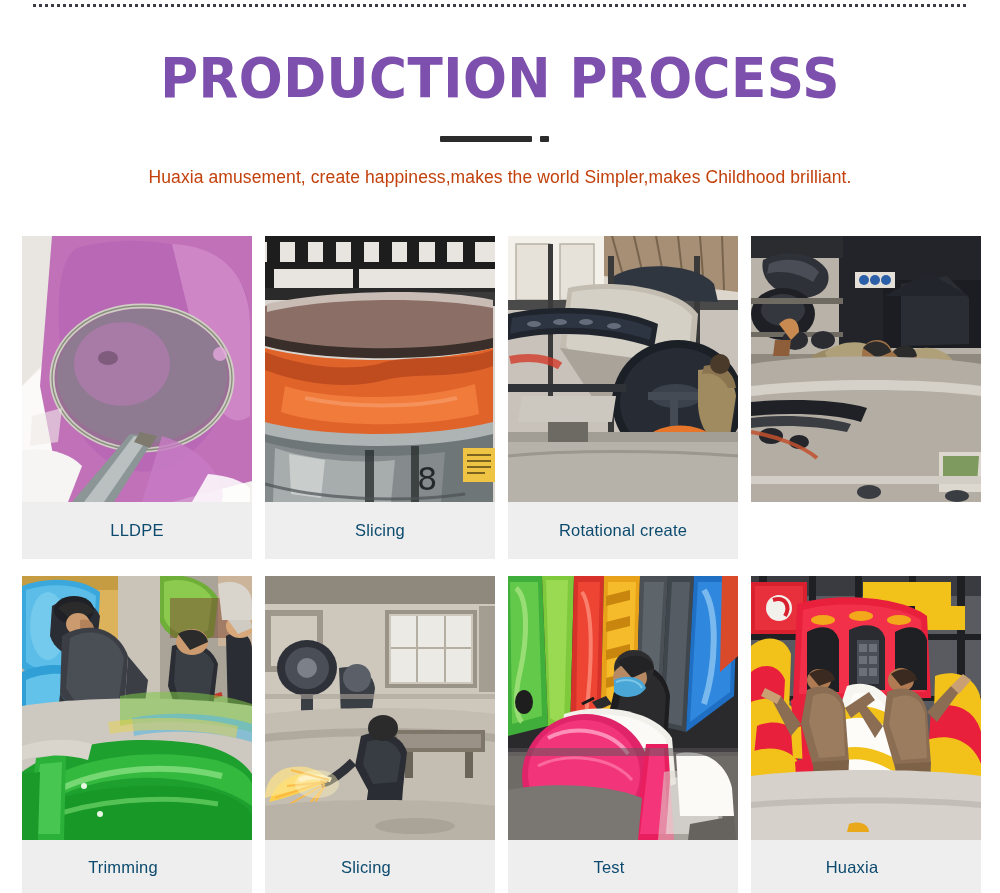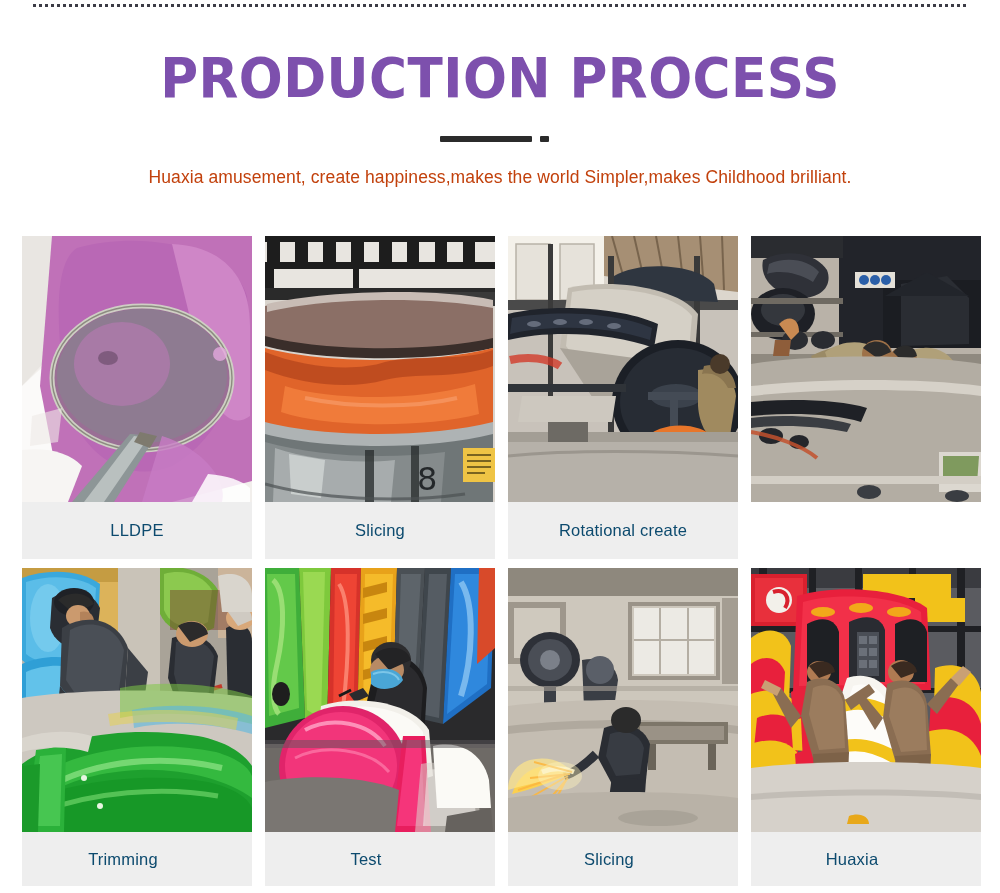--- a/index.html
+++ b/index.html
@@ -95,21 +95,21 @@
     position: absolute;
     left: 22px;
     top: 236px;
     width: 966px;
   }
 
   .row {
     display: flex;
     gap: 13px;
   }
-  .row + .row { margin-top: 9px; }
+  .row + .row { margin-top: 17px; }
 
   .card {
     width: 230px;
     position: relative;
   }
 
   .card-photo {
     position: relative;
     width: 230px;
     height: 266px;
@@ -435,81 +435,20 @@
           </svg>
         </div>
         <div class="card-caption">
           <span class="label">Trimming</span>
         </div>
       </div>
 
       <div class="card">
         <div class="card-photo">
           <svg class="scene" viewBox="0 0 230 264" preserveAspectRatio="none">
-            <rect x="0" y="0" width="230" height="264" fill="#6e6a66"></rect>
-            <rect x="0" y="0" width="230" height="176" fill="#2a2a2c"></rect>
-            <path d="M0 0 H34 L40 150 L0 160 Z" fill="#3fae3a"></path>
-            <path d="M2 6 H30 L34 140 L4 148 Z" fill="#63c94a"></path>
-            <path d="M8 12 C20 22 20 60 12 96 C6 122 8 140 14 146" fill="none" stroke="#a6e37e" stroke-width="5" opacity="0.8"></path>
-            <path d="M34 0 H66 L62 160 L40 150 Z" fill="#7ec93c"></path>
-            <path d="M38 4 H60 L56 150 L42 142 Z" fill="#9ad952"></path>
-            <path d="M66 0 H96 L92 164 L62 160 Z" fill="#d6322a"></path>
-            <path d="M70 6 H92 L88 156 L68 152 Z" fill="#ee4434"></path>
-            <path d="M74 16 C86 34 84 90 78 140" fill="none" stroke="#ff9a86" stroke-width="4" opacity="0.7"></path>
-            <path d="M96 0 H132 L128 140 L92 164 Z" fill="#e8a21a"></path>
-            <path d="M100 6 H128 L124 136 L98 152 Z" fill="#f5bb2a"></path>
-            <g fill="#c8860f">
-              <path d="M98 20 L122 14 L122 24 L98 30 Z"></path>
-              <path d="M98 46 L122 40 L122 50 L98 56 Z"></path>
-              <path d="M98 74 L122 68 L122 78 L98 84 Z"></path>
-              <path d="M98 102 L122 96 L122 106 L98 112 Z"></path>
-            </g>
-            <path d="M132 0 H160 L152 150 L128 140 Z" fill="#4a5055"></path>
-            <path d="M136 6 H156 L148 144 L132 136 Z" fill="#5d646a"></path>
-            <path d="M160 0 H186 L178 156 L152 150 Z" fill="#3f464c"></path>
-            <path d="M164 6 H182 L174 150 L156 146 Z" fill="#555c63"></path>
-            <path d="M186 0 H230 L226 120 L178 156 Z" fill="#1f6fc4"></path>
-            <path d="M190 6 H226 L222 116 L182 146 Z" fill="#2f88dd"></path>
-            <path d="M196 14 C210 36 208 90 196 128" fill="none" stroke="#8cc6f2" stroke-width="6" opacity="0.8"></path>
-            <path d="M214 0 H230 V80 L212 96 Z" fill="#d84a2a"></path>
-            <ellipse cx="16" cy="126" rx="9" ry="12" fill="#1e1e1e"></ellipse>
-            <path d="M112 90 C136 82 158 94 162 120 L158 186 L114 192 L98 150 Z" fill="#1d1d1f"></path>
-            <path d="M118 96 C138 90 154 100 158 120 L154 178 L120 182 L106 148 Z" fill="#2b2b2e"></path>
-            <ellipse cx="126" cy="92" rx="20" ry="18" fill="#2d2d2f"></ellipse>
-            <ellipse cx="122" cy="102" rx="17" ry="14" fill="#b88a64"></ellipse>
-            <path d="M110 86 C122 76 142 78 146 92 L124 102 Z" fill="#232325"></path>
-            <path d="M106 104 C118 98 134 100 138 112 C132 122 114 124 106 116 Z" fill="#4aa6d6"></path>
-            <path d="M108 106 C118 102 130 104 134 112" fill="none" stroke="#7cc6e8" stroke-width="2"></path>
-            <path d="M98 120 L84 126 L90 134 L104 128 Z" fill="#2b2b2e"></path>
-            <path d="M86 122 L74 128" fill="none" stroke="#1a1a1a" stroke-width="3"></path>
-            <path d="M56 138 C94 126 146 134 164 162 L168 208 C128 222 76 216 50 192 Z" fill="#f2f0ea"></path>
-            <path d="M60 144 C96 132 142 140 158 164 L160 198 C124 210 78 204 54 184 Z" fill="#fbfaf6"></path>
-            <ellipse cx="78" cy="200" rx="64" ry="62" fill="#e0246a"></ellipse>
-            <ellipse cx="76" cy="198" rx="56" ry="54" fill="#f2357a"></ellipse>
-            <path d="M40 162 C66 148 104 154 120 178" fill="none" stroke="#ffa8c8" stroke-width="4" opacity="0.8"></path>
-            <path d="M30 190 C58 176 104 180 124 204" fill="none" stroke="#ff8ab4" stroke-width="3" opacity="0.6"></path>
-            <path d="M34 220 C62 208 108 212 128 232" fill="none" stroke="#ff8ab4" stroke-width="3" opacity="0.5"></path>
-            <path d="M138 168 H160 L166 264 H126 Z" fill="#e81e5e"></path>
-            <path d="M142 172 H156 L160 258 H132 Z" fill="#f5357a"></path>
-            <path d="M156 196 C184 190 208 206 214 236 L216 264 L150 264 Z" fill="#d8d4cc" opacity="0.55"></path>
-            <path d="M162 202 C186 198 206 212 210 238 L212 258 L158 258 Z" fill="#eceae4" opacity="0.6"></path>
-            <path d="M168 178 C196 172 218 186 224 212 L226 240 L172 240 Z" fill="#fbfaf6"></path>
-            <path d="M0 214 C40 206 100 208 134 222 L130 264 H0 Z" fill="#7a7672"></path>
-            <path d="M182 248 L226 240 L228 264 L180 264 Z" fill="#66625e"></path>
-            <rect x="0" y="172" width="230" height="8" fill="#59565a" opacity="0.5"></rect>
-          </svg>
-        </div>
-        <div class="card-caption">
-          <span class="label">Test</span>
-        </div>
-      </div>
-
-      <div class="card">
-        <div class="card-photo">
-          <svg class="scene" viewBox="0 0 230 264" preserveAspectRatio="none">
             <rect x="0" y="0" width="230" height="264" fill="#b8b2a7"></rect>
             <rect x="0" y="0" width="230" height="30" fill="#8e887d"></rect>
             <rect x="0" y="28" width="230" height="110" fill="#cdc7bc"></rect>
             <rect x="126" y="40" width="80" height="66" fill="#eceae4"></rect>
             <g stroke="#b4aea3" stroke-width="2">
               <path d="M152 40 V106"></path>
                 <path d="M180 40 V106"></path>
                 <path d="M126 72 H206"></path>
             </g>
             <rect x="122" y="36" width="88" height="74" fill="none" stroke="#9a9388" stroke-width="4"></rect>
@@ -551,20 +490,81 @@
               </g>
               <ellipse cx="52" cy="208" rx="22" ry="14" fill="#fff3bd" opacity="0.45"></ellipse>
             </g>
             <path d="M0 230 C60 222 170 222 230 230 L230 264 H0 Z" fill="#b9b2a7"></path>
             <ellipse cx="150" cy="250" rx="40" ry="8" fill="#a39c91" opacity="0.7"></ellipse>
             <rect x="0" y="118" width="230" height="5" fill="#a9a297" opacity="0.6"></rect>
           </svg>
         </div>
         <div class="card-caption">
           <span class="label">Slicing</span>
+        </div>
+      </div>
+
+      <div class="card">
+        <div class="card-photo">
+          <svg class="scene" viewBox="0 0 230 264" preserveAspectRatio="none">
+            <rect x="0" y="0" width="230" height="264" fill="#6e6a66"></rect>
+            <rect x="0" y="0" width="230" height="176" fill="#2a2a2c"></rect>
+            <path d="M0 0 H34 L40 150 L0 160 Z" fill="#3fae3a"></path>
+            <path d="M2 6 H30 L34 140 L4 148 Z" fill="#63c94a"></path>
+            <path d="M8 12 C20 22 20 60 12 96 C6 122 8 140 14 146" fill="none" stroke="#a6e37e" stroke-width="5" opacity="0.8"></path>
+            <path d="M34 0 H66 L62 160 L40 150 Z" fill="#7ec93c"></path>
+            <path d="M38 4 H60 L56 150 L42 142 Z" fill="#9ad952"></path>
+            <path d="M66 0 H96 L92 164 L62 160 Z" fill="#d6322a"></path>
+            <path d="M70 6 H92 L88 156 L68 152 Z" fill="#ee4434"></path>
+            <path d="M74 16 C86 34 84 90 78 140" fill="none" stroke="#ff9a86" stroke-width="4" opacity="0.7"></path>
+            <path d="M96 0 H132 L128 140 L92 164 Z" fill="#e8a21a"></path>
+            <path d="M100 6 H128 L124 136 L98 152 Z" fill="#f5bb2a"></path>
+            <g fill="#c8860f">
+              <path d="M98 20 L122 14 L122 24 L98 30 Z"></path>
+              <path d="M98 46 L122 40 L122 50 L98 56 Z"></path>
+              <path d="M98 74 L122 68 L122 78 L98 84 Z"></path>
+              <path d="M98 102 L122 96 L122 106 L98 112 Z"></path>
+            </g>
+            <path d="M132 0 H160 L152 150 L128 140 Z" fill="#4a5055"></path>
+            <path d="M136 6 H156 L148 144 L132 136 Z" fill="#5d646a"></path>
+            <path d="M160 0 H186 L178 156 L152 150 Z" fill="#3f464c"></path>
+            <path d="M164 6 H182 L174 150 L156 146 Z" fill="#555c63"></path>
+            <path d="M186 0 H230 L226 120 L178 156 Z" fill="#1f6fc4"></path>
+            <path d="M190 6 H226 L222 116 L182 146 Z" fill="#2f88dd"></path>
+            <path d="M196 14 C210 36 208 90 196 128" fill="none" stroke="#8cc6f2" stroke-width="6" opacity="0.8"></path>
+            <path d="M214 0 H230 V80 L212 96 Z" fill="#d84a2a"></path>
+            <ellipse cx="16" cy="126" rx="9" ry="12" fill="#1e1e1e"></ellipse>
+            <path d="M112 90 C136 82 158 94 162 120 L158 186 L114 192 L98 150 Z" fill="#1d1d1f"></path>
+            <path d="M118 96 C138 90 154 100 158 120 L154 178 L120 182 L106 148 Z" fill="#2b2b2e"></path>
+            <ellipse cx="126" cy="92" rx="20" ry="18" fill="#2d2d2f"></ellipse>
+            <ellipse cx="122" cy="102" rx="17" ry="14" fill="#b88a64"></ellipse>
+            <path d="M110 86 C122 76 142 78 146 92 L124 102 Z" fill="#232325"></path>
+            <path d="M106 104 C118 98 134 100 138 112 C132 122 114 124 106 116 Z" fill="#4aa6d6"></path>
+            <path d="M108 106 C118 102 130 104 134 112" fill="none" stroke="#7cc6e8" stroke-width="2"></path>
+            <path d="M98 120 L84 126 L90 134 L104 128 Z" fill="#2b2b2e"></path>
+            <path d="M86 122 L74 128" fill="none" stroke="#1a1a1a" stroke-width="3"></path>
+            <path d="M56 138 C94 126 146 134 164 162 L168 208 C128 222 76 216 50 192 Z" fill="#f2f0ea"></path>
+            <path d="M60 144 C96 132 142 140 158 164 L160 198 C124 210 78 204 54 184 Z" fill="#fbfaf6"></path>
+            <ellipse cx="78" cy="200" rx="64" ry="62" fill="#e0246a"></ellipse>
+            <ellipse cx="76" cy="198" rx="56" ry="54" fill="#f2357a"></ellipse>
+            <path d="M40 162 C66 148 104 154 120 178" fill="none" stroke="#ffa8c8" stroke-width="4" opacity="0.8"></path>
+            <path d="M30 190 C58 176 104 180 124 204" fill="none" stroke="#ff8ab4" stroke-width="3" opacity="0.6"></path>
+            <path d="M34 220 C62 208 108 212 128 232" fill="none" stroke="#ff8ab4" stroke-width="3" opacity="0.5"></path>
+            <path d="M138 168 H160 L166 264 H126 Z" fill="#e81e5e"></path>
+            <path d="M142 172 H156 L160 258 H132 Z" fill="#f5357a"></path>
+            <path d="M156 196 C184 190 208 206 214 236 L216 264 L150 264 Z" fill="#d8d4cc" opacity="0.55"></path>
+            <path d="M162 202 C186 198 206 212 210 238 L212 258 L158 258 Z" fill="#eceae4" opacity="0.6"></path>
+            <path d="M168 178 C196 172 218 186 224 212 L226 240 L172 240 Z" fill="#fbfaf6"></path>
+            <path d="M0 214 C40 206 100 208 134 222 L130 264 H0 Z" fill="#7a7672"></path>
+            <path d="M182 248 L226 240 L228 264 L180 264 Z" fill="#66625e"></path>
+            <rect x="0" y="172" width="230" height="8" fill="#59565a" opacity="0.5"></rect>
+          </svg>
+        </div>
+        <div class="card-caption">
+          <span class="label">Test</span>
         </div>
       </div>
 
       <div class="card">
         <div class="card-photo">
           <svg class="scene" viewBox="0 0 230 264" preserveAspectRatio="none">
             <rect x="0" y="0" width="230" height="264" fill="#cfcac4"></rect>
             <rect x="0" y="0" width="230" height="200" fill="#5a5b60"></rect>
             <rect x="0" y="0" width="230" height="20" fill="#3a3b40"></rect>
             <g fill="#1f2024">

